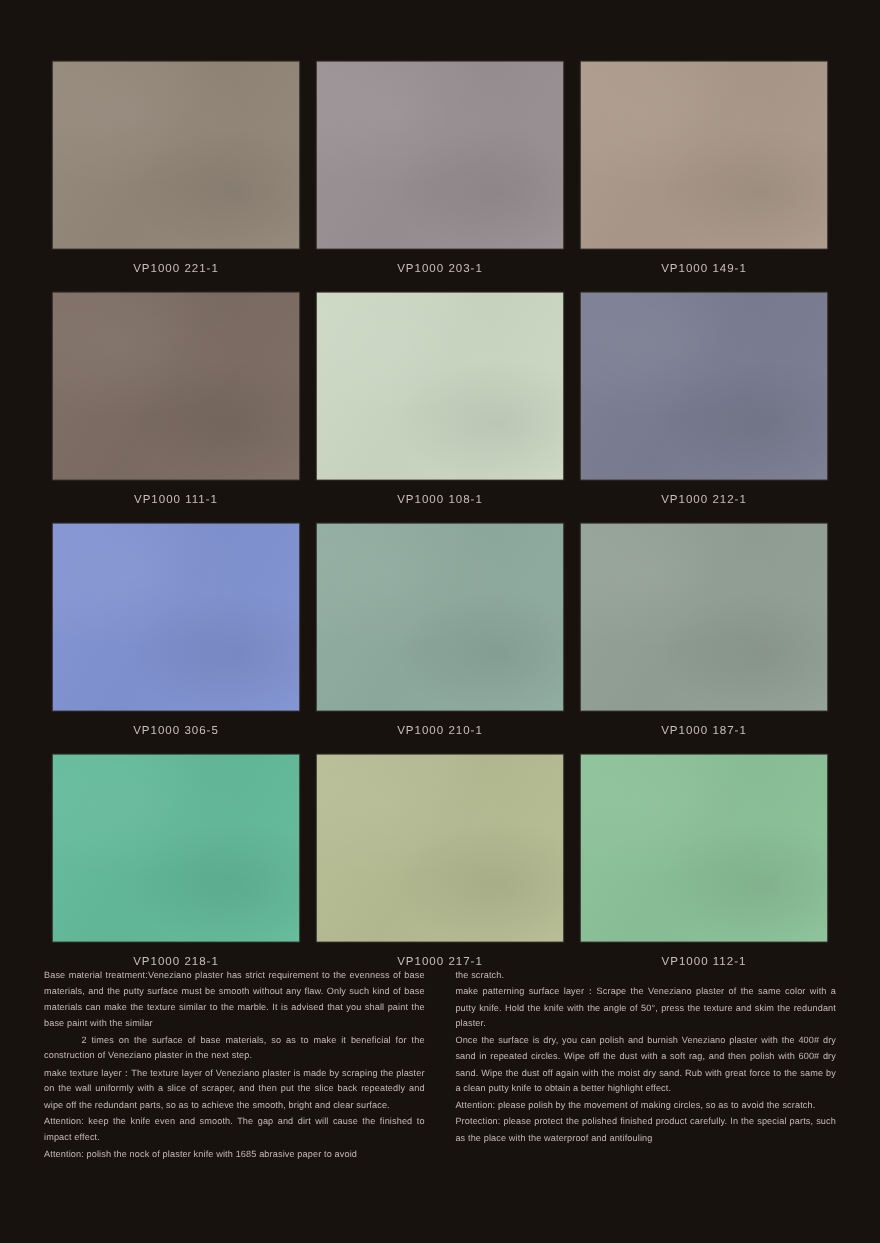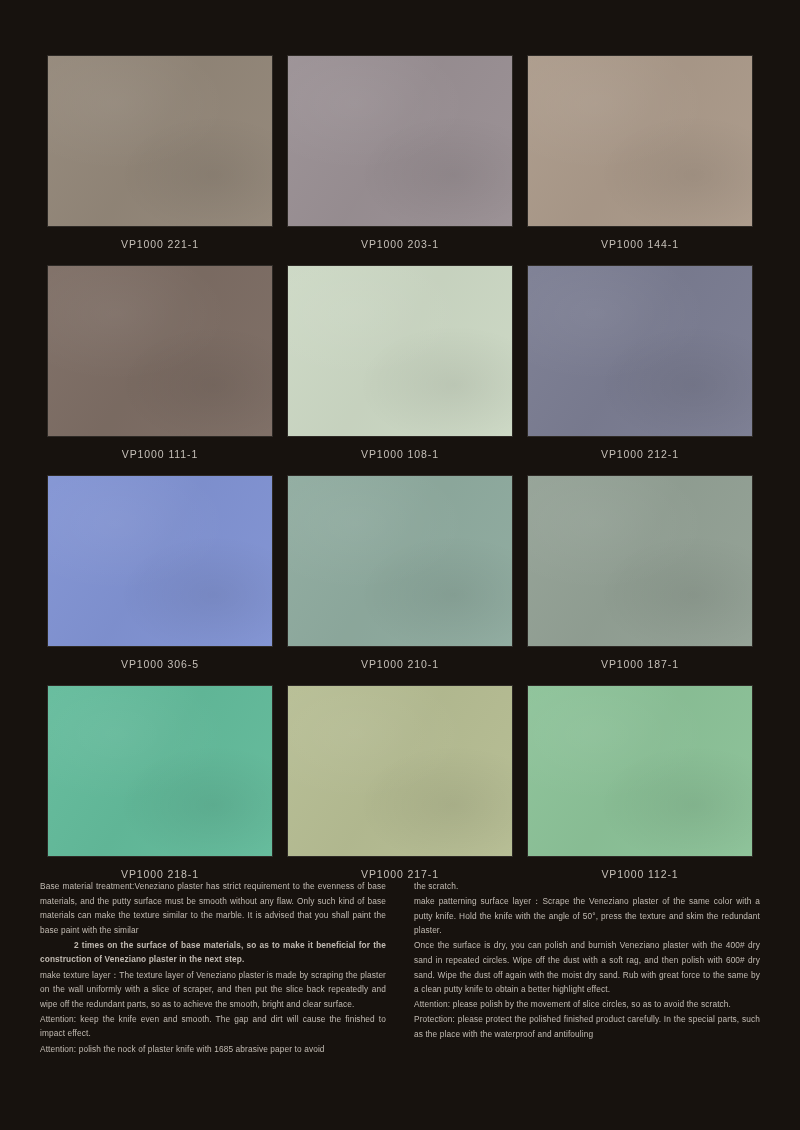--- a/index.html
+++ b/index.html
@@ -80,21 +80,20 @@
     color: #cfc8bf;
     font-size: 8.3px;
     line-height: 14.6px;
     letter-spacing: 0.12px;
     text-align: left;
     font-family: "Liberation Sans", sans-serif;
     opacity: 0.92;
   }
   .text-col p.indent {
     text-indent: 34px;
-    font-weight: bold;
   }
   .text-col p.justify {
     text-align: justify;
   }
 </style>
 </head>
 <body>
 
 <div id="page">
 
@@ -102,21 +101,21 @@
       <div class="swatch-cell">
         <div class="swatch-chip" style="background: rgb(147, 135, 121);"></div>
         <div class="swatch-label">VP1000 221-1</div>
       </div>
       <div class="swatch-cell">
         <div class="swatch-chip" style="background: rgb(154, 144, 148);"></div>
         <div class="swatch-label">VP1000 203-1</div>
       </div>
       <div class="swatch-cell">
         <div class="swatch-chip" style="background: rgb(171, 154, 138);"></div>
-        <div class="swatch-label">VP1000 144-1</div>
+        <div class="swatch-label">VP1000 149-1</div>
       </div>
       <div class="swatch-cell">
         <div class="swatch-chip" style="background: rgb(125, 109, 100);"></div>
         <div class="swatch-label">VP1000 111-1</div>
       </div>
       <div class="swatch-cell">
         <div class="swatch-chip" style="background: rgb(204, 216, 196);"></div>
         <div class="swatch-label">VP1000 108-1</div>
       </div>
       <div class="swatch-cell">
@@ -154,18 +153,18 @@
         <p class="justify">Base material treatment:Veneziano plaster has strict requirement to the evenness of base materials, and the putty surface must be smooth without any flaw. Only such kind of base materials can make the texture similar to the marble. It is advised that you shall paint the base paint with the similar</p>
         <p class="justify indent">2 times on the surface of base materials, so as to make it beneficial for the construction of Veneziano plaster in the next step.</p>
         <p class="justify">make texture layer：The texture layer of Veneziano plaster is made by scraping the plaster on the wall uniformly with a slice of scraper, and then put the slice back repeatedly and wipe off the redundant parts, so as to achieve the smooth, bright and clear surface.</p>
         <p class="justify">Attention: keep the knife even and smooth. The gap and dirt will cause the finished to impact effect.</p>
         <p class="justify">Attention: polish the nock of plaster knife with 1685 abrasive paper to avoid</p>
       </div>
     <div class="text-col">
         <p class="justify">the scratch.</p>
         <p class="justify">make patterning surface layer：Scrape the Veneziano plaster of the same color with a putty knife. Hold the knife with the angle of 50°, press the texture and skim the redundant plaster.</p>
         <p class="justify">Once the surface is dry, you can polish and burnish Veneziano plaster with the 400# dry sand in repeated circles. Wipe off the dust with a soft rag, and then polish with 600# dry sand. Wipe the dust off again with the moist dry sand. Rub with great force to the same by a clean putty knife to obtain a better highlight effect.</p>
-        <p class="justify">Attention: please polish by the movement of slice circles, so as to avoid the scratch.</p>
+        <p class="justify">Attention: please polish by the movement of making circles, so as to avoid the scratch.</p>
         <p class="justify">Protection: please protect the polished finished product carefully. In the special parts, such as the place with the waterproof and antifouling</p>
       </div>
   </div>
 
 </div>
 
 </body></html>

